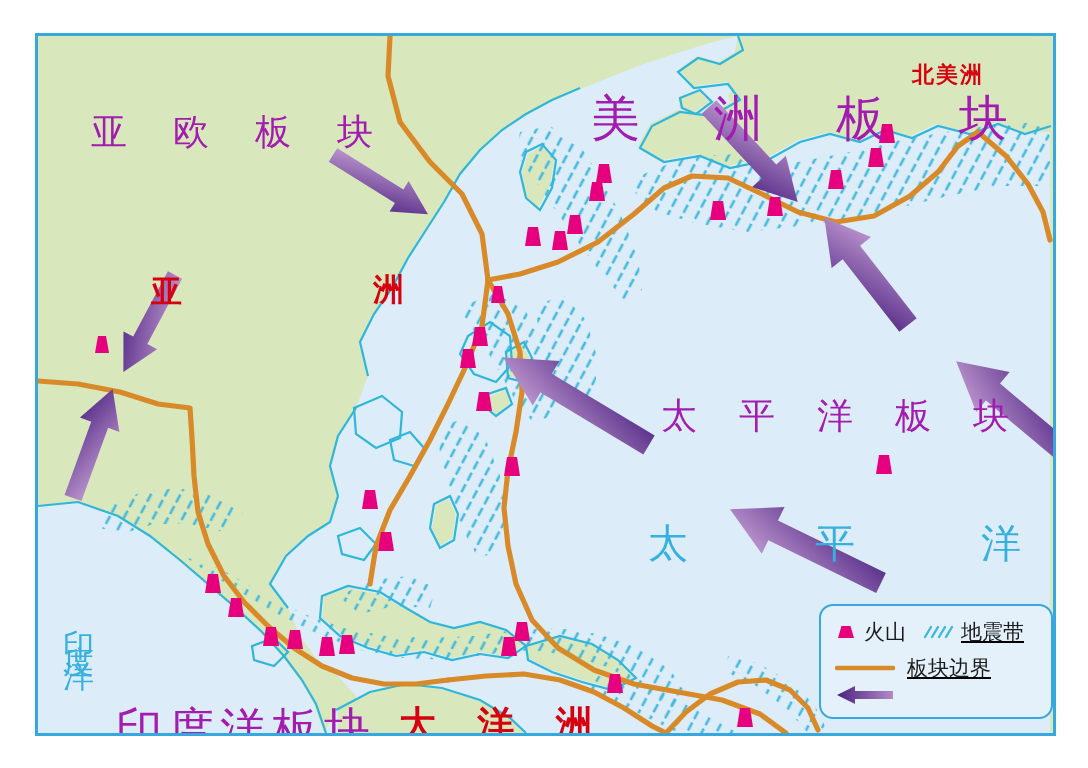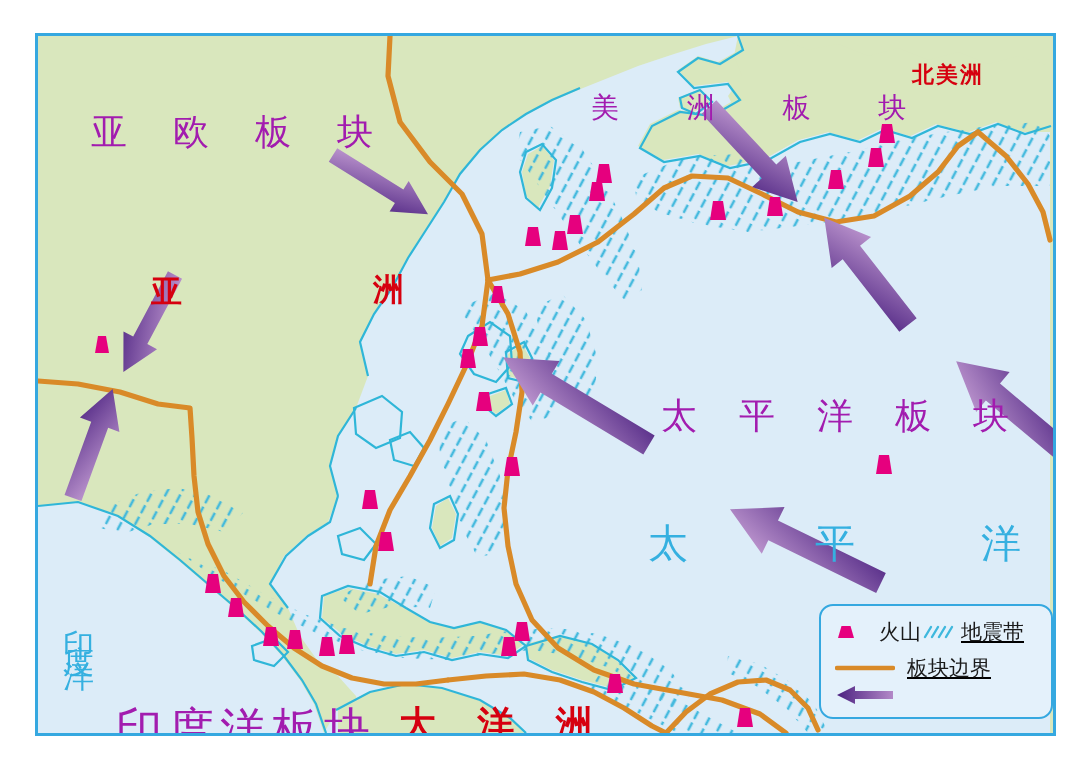--- a/index.html
+++ b/index.html
@@ -244,21 +244,21 @@
         <polygon points="-8,10 -5,-9 5,-9 8,10" transform="translate(471,610)"></polygon>
         <polygon points="-8,10 -5,-9 5,-9 8,10" transform="translate(484,595)"></polygon>
         <polygon points="-8,10 -5,-9 5,-9 8,10" transform="translate(577,647)"></polygon>
         <polygon points="-8,10 -5,-9 5,-9 8,10" transform="translate(707,681)"></polygon>
         <polygon points="-8,10 -5,-9 5,-9 8,10" transform="translate(846,428)"></polygon>
       </g>
     </svg>
 
     <div class="lbl lbl-black" style="left:53px;top:78px;font-size:36px;letter-spacing:18px;">亚 欧 板 块</div>
 
-    <div class="lbl lbl-black" style="left:553px;top:58px;font-size:28px;letter-spacing:30px;">美  洲  板  块</div>
+    <div class="lbl lbl-black" style="left:553px;top:58px;font-size:49px;letter-spacing:30px;">美  洲  板  块</div>
 
     <div class="lbl lbl-black" style="left:623px;top:362px;font-size:36px;letter-spacing:16px;text-align:right;">太 平 洋 板 块</div>
 
     <div class="lbl lbl-black" style="left:78px;top:670px;font-size:46px;letter-spacing:6px;">印度洋板块</div>
 
     <div class="lbl lbl-red" style="left:113px;top:240px;font-size:31px;">亚</div>
 
     <div class="lbl lbl-red" style="left:335px;top:238px;font-size:31px;">洲</div>
 
     <div class="lbl lbl-red" style="left:874px;top:28px;font-size:22px;letter-spacing:2px;">北美洲</div>
@@ -272,21 +272,21 @@
     <div class="lbl lbl-blue" style="left:943px;top:488px;font-size:40px;">洋</div>
 
     <div class="lbl lbl-blue lbl-vert" style="left:25px;top:568px;font-size:31px;letter-spacing:16px;">印度洋</div>
 
     <div id="legend">
 
       <div class="lg-row" style="left:14px;top:12px;">
         <svg class="lg-swatch" width="22" height="22" viewBox="0 0 22 22">
           <polygon points="3,17 6.5,5 15.5,5 19,17" fill="#e6007e"></polygon>
         </svg>
-        <span class="lg-text" style="margin-left:22px;">火山</span>
+        <span class="lg-text" style="margin-left:7px;">火山</span>
       </div>
 
       <div class="lg-row" style="left:100px;top:12px;text-decoration:underline;">
         <svg class="lg-swatch" width="34" height="20" viewBox="0 0 34 20">
           <g stroke="#3fb8dd" stroke-width="2.4" stroke-linecap="round">
             <line x1="4" y1="15" x2="10" y2="5"></line>
             <line x1="11" y1="15" x2="17" y2="5"></line>
             <line x1="18" y1="15" x2="24" y2="5"></line>
             <line x1="25" y1="15" x2="31" y2="5"></line>
           </g>

